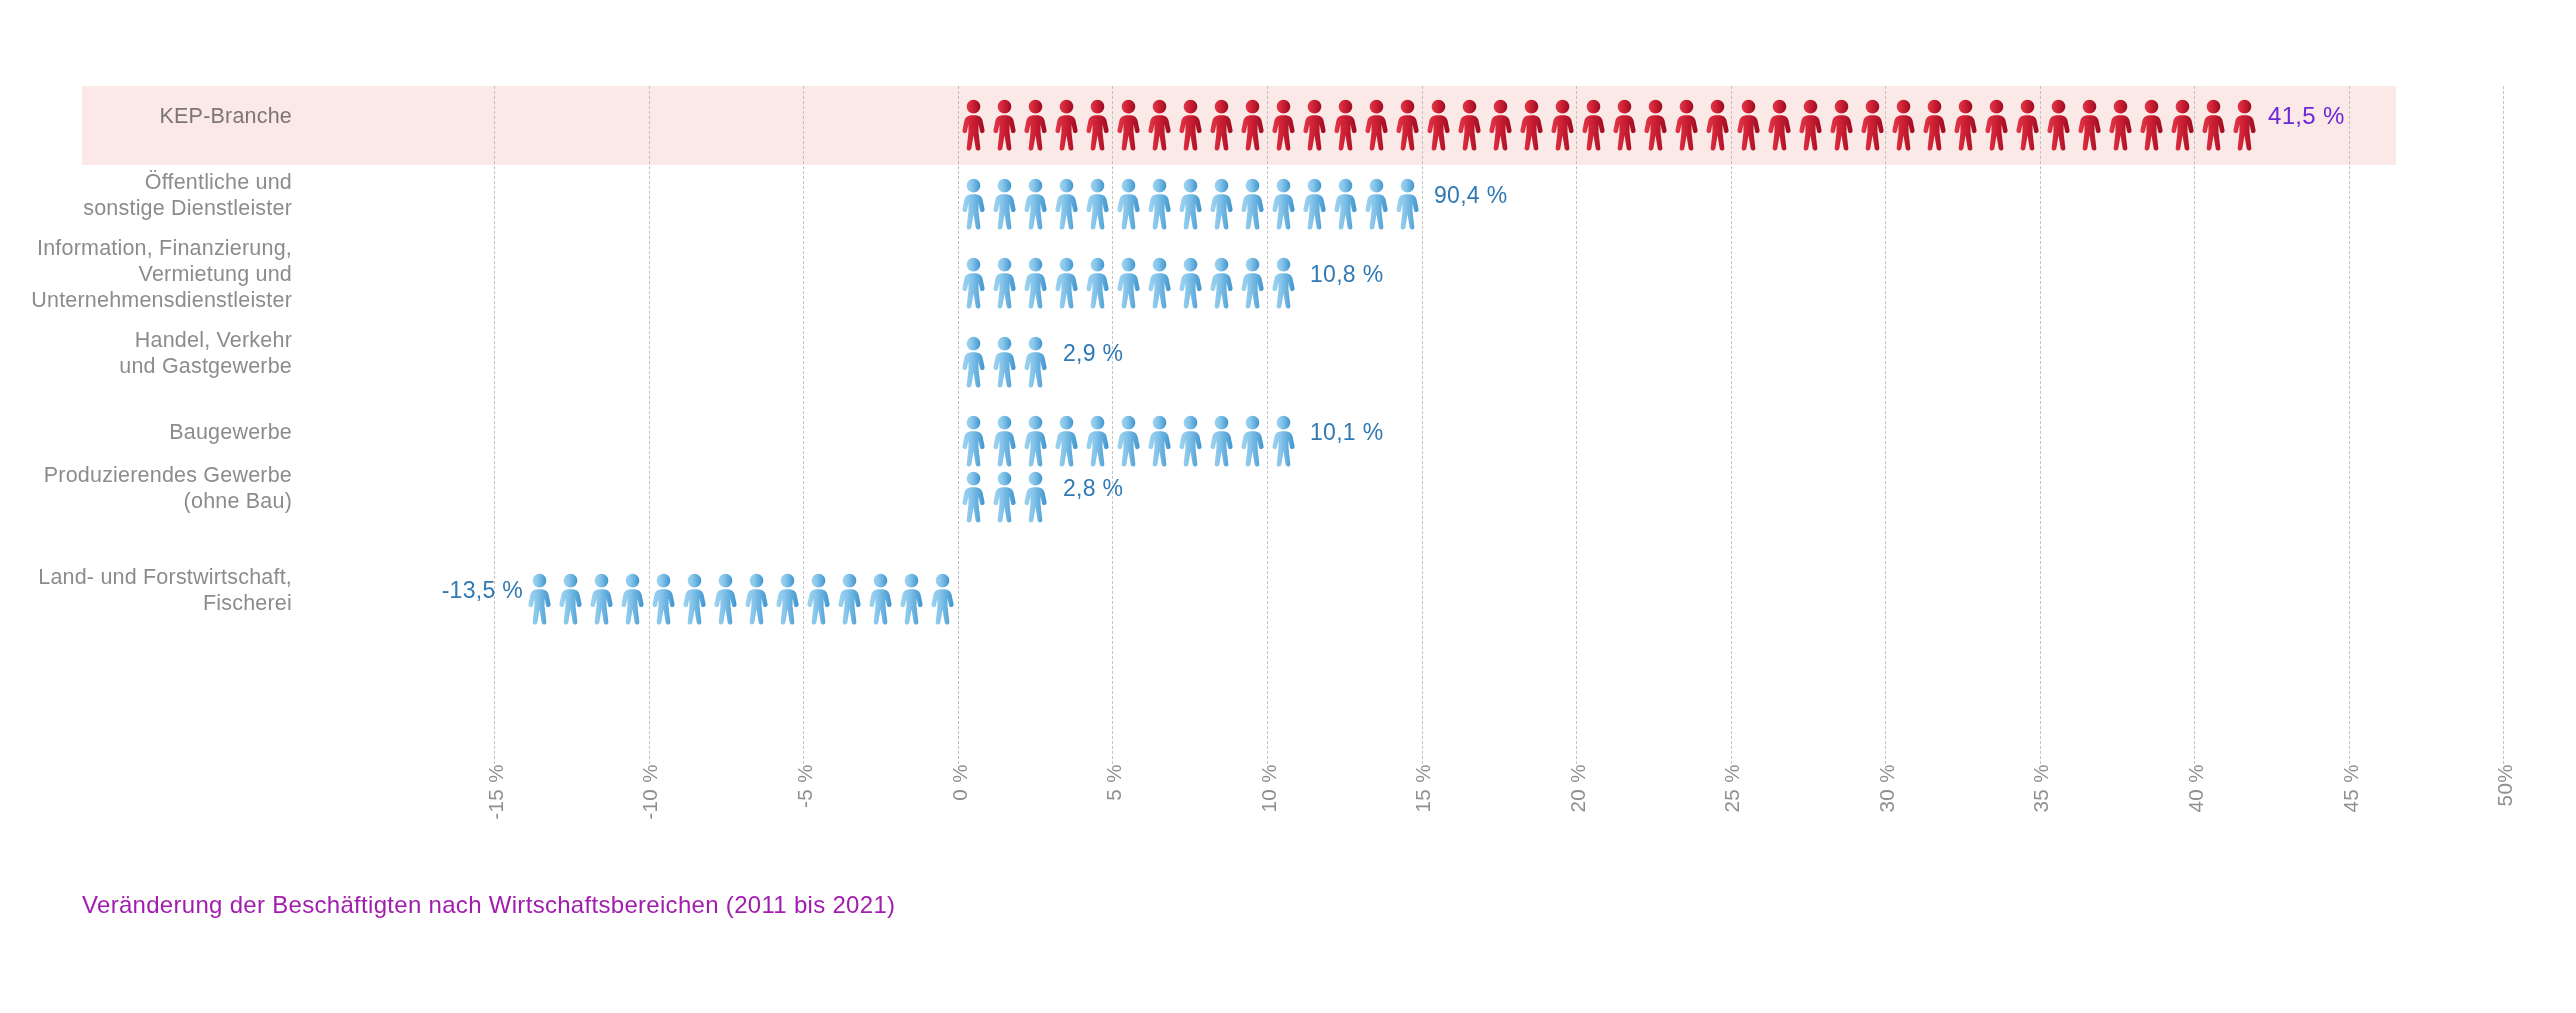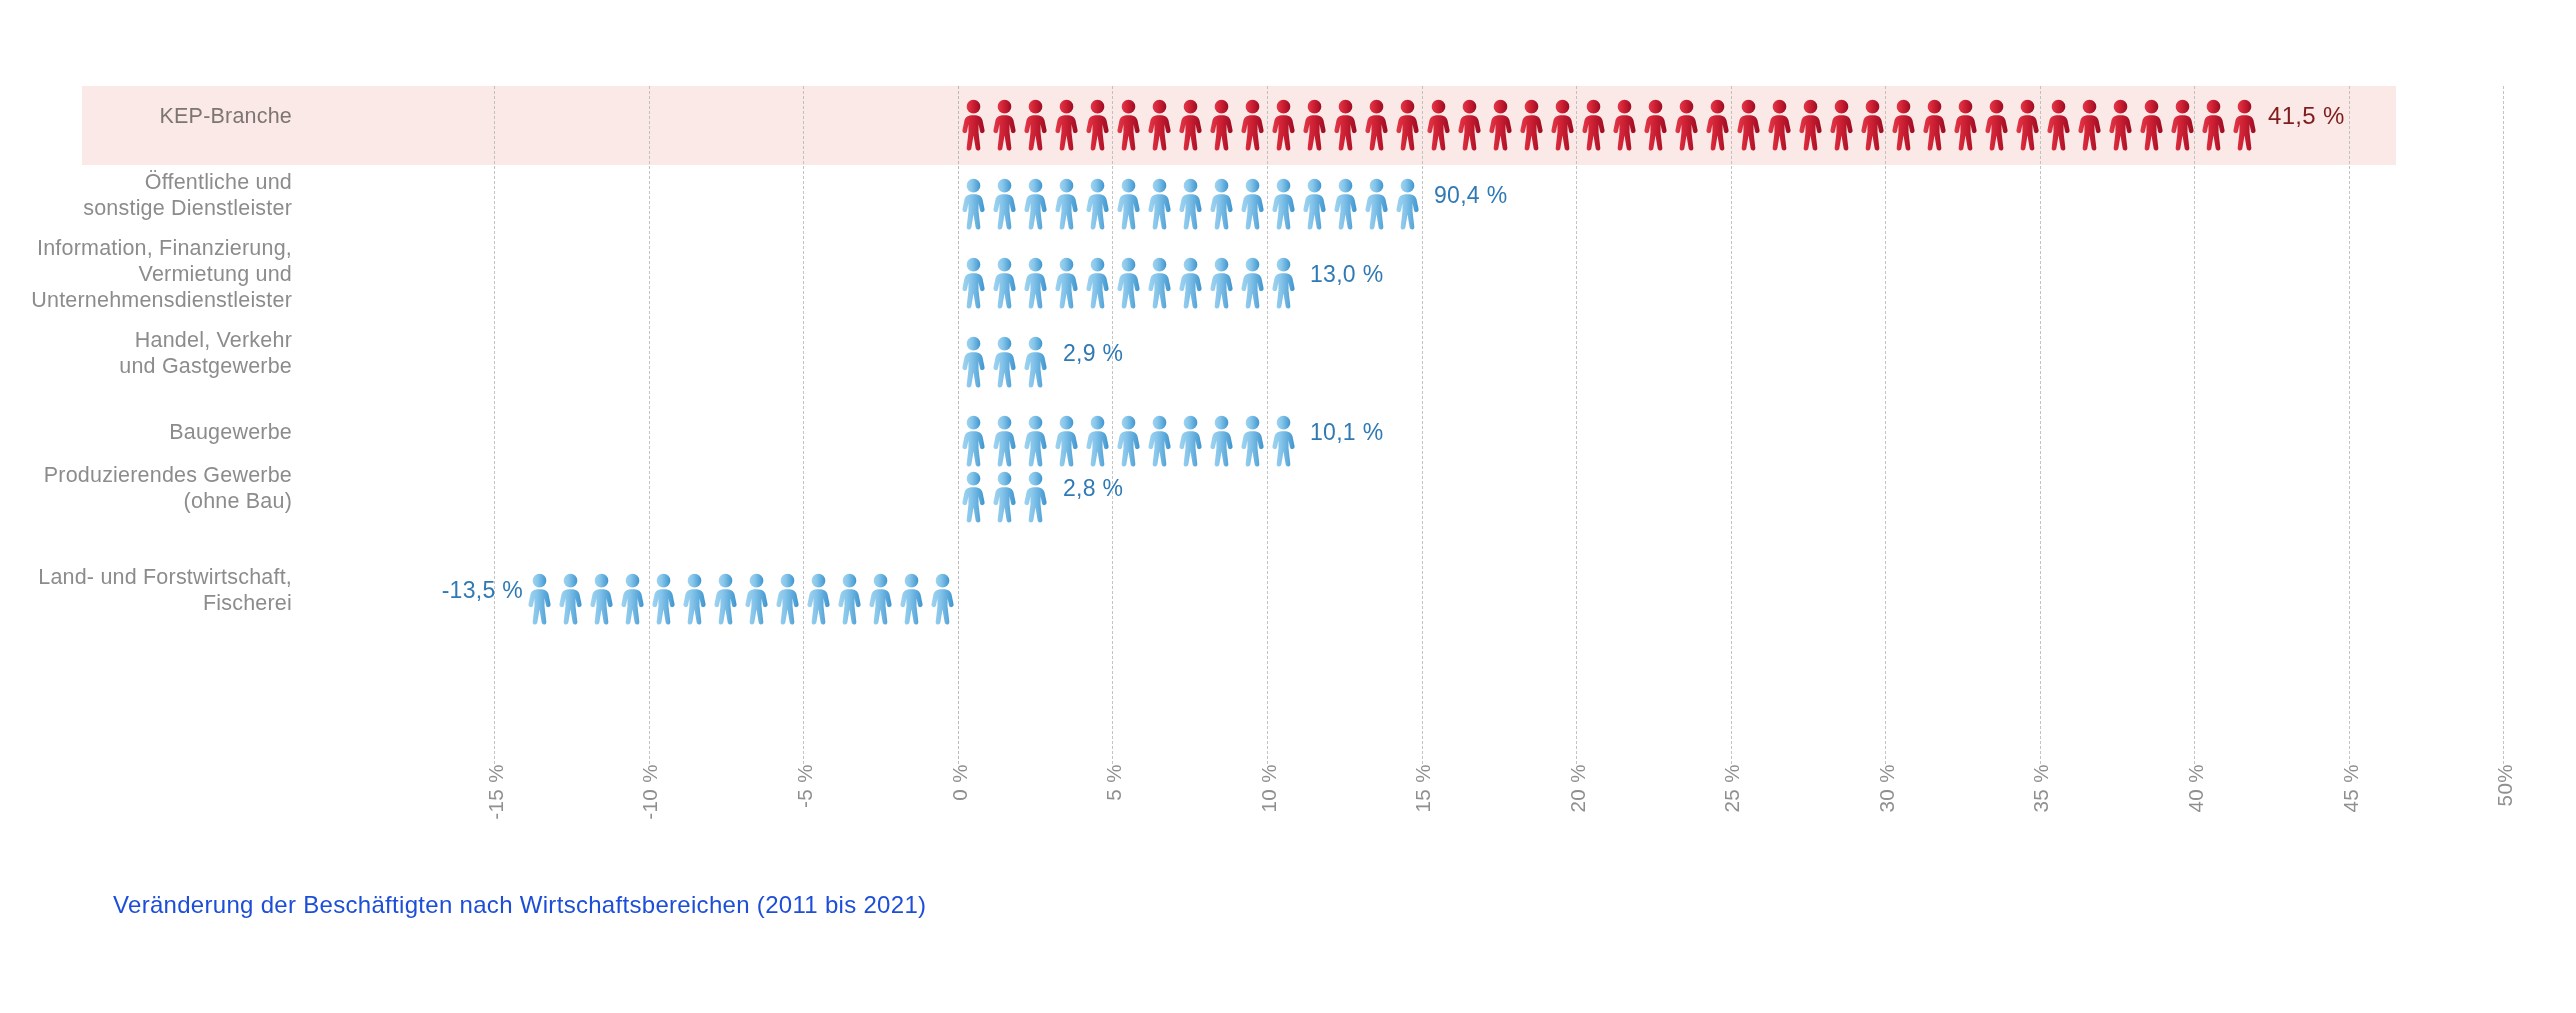--- a/index.html
+++ b/index.html
@@ -62,21 +62,21 @@
 
   
   .val{
     position:absolute;
     font-size:23px;
     color:#2f79b5;
     letter-spacing:0.3px;
     white-space:nowrap;
     top:50%;transform:translateY(-50%);
   }
-  .val.kep{color:#7f1d1d;font-size:24px;}
+  .val.kep{color:#6d28d9;font-size:24px;}
   .val.left{text-align:right;}
 
   
   .banner{
     position:absolute;
     left:1627px;top:452px;
     width:498px;height:53px;
     background:#2b82c4;
     color:#ffffff;
     font-size:26px;
@@ -95,21 +95,21 @@
     writing-mode:vertical-rl;
     transform:rotate(180deg);
     transform-origin:center;
     white-space:nowrap;
     letter-spacing:0.4px;
   }
 
   
   .caption{
     position:absolute;left:82px;top:891px;
-    color:#1d4ed8;font-size:24px;letter-spacing:0.3px;margin-left:31px;
+    color:#a21caf;font-size:24px;letter-spacing:0.3px;
   }
 </style>
 </head>
 <body>
 
 <div class="chart">
 
   <svg width="0" height="0" style="position:absolute" aria-hidden="true">
     <defs>
       <linearGradient id="gBlue" x1="0" y1="0" x2="1" y2="0">
@@ -566,21 +566,21 @@
                 <path fill="url(#gBlue)" d="M18 19c-6.4 0-9.6 2.2-10.6 6.2L5.1 36.4c-.4 1.9.6 3.3 2.3 3.5 1.6.2 2.7-.7 3-2.3l1.7-8.2v9.4l-2.1 18.4c-.2 1.8.9 3 2.7 3 1.6 0 2.6-.9 2.8-2.5l2.5-15.1 2.5 15.1c.3 1.6 1.2 2.5 2.8 2.5 1.8 0 2.9-1.2 2.7-3l-2.1-18.4v-9.4l1.7 8.2c.3 1.6 1.4 2.5 3 2.3 1.7-.2 2.7-1.6 2.3-3.5l-2.3-11.2C27.6 21.2 24.4 19 18 19z"></path>
               </svg>
             </span>
             <span class="person">
               <svg viewBox="0 0 36 62" xmlns="http://www.w3.org/2000/svg">
                 <circle cx="18" cy="9" r="8" fill="url(#gBlue)"></circle>
                 <path fill="url(#gBlue)" d="M18 19c-6.4 0-9.6 2.2-10.6 6.2L5.1 36.4c-.4 1.9.6 3.3 2.3 3.5 1.6.2 2.7-.7 3-2.3l1.7-8.2v9.4l-2.1 18.4c-.2 1.8.9 3 2.7 3 1.6 0 2.6-.9 2.8-2.5l2.5-15.1 2.5 15.1c.3 1.6 1.2 2.5 2.8 2.5 1.8 0 2.9-1.2 2.7-3l-2.1-18.4v-9.4l1.7 8.2c.3 1.6 1.4 2.5 3 2.3 1.7-.2 2.7-1.6 2.3-3.5l-2.3-11.2C27.6 21.2 24.4 19 18 19z"></path>
               </svg>
             </span>
           </div>
-          <div class="val" style="left: 1228px;">13,0 %</div>
+          <div class="val" style="left: 1228px;">10,8 %</div>
         </div>
         <div class="row" style="top: 237px;">
           <div class="row-label" style="top: 50%; transform: translateY(-50%);">Handel, Verkehr
 und Gastgewerbe</div>
           <div class="figs" style="left: 876px;">
             <span class="person">
               <svg viewBox="0 0 36 62" xmlns="http://www.w3.org/2000/svg">
                 <circle cx="18" cy="9" r="8" fill="url(#gBlue)"></circle>
                 <path fill="url(#gBlue)" d="M18 19c-6.4 0-9.6 2.2-10.6 6.2L5.1 36.4c-.4 1.9.6 3.3 2.3 3.5 1.6.2 2.7-.7 3-2.3l1.7-8.2v9.4l-2.1 18.4c-.2 1.8.9 3 2.7 3 1.6 0 2.6-.9 2.8-2.5l2.5-15.1 2.5 15.1c.3 1.6 1.2 2.5 2.8 2.5 1.8 0 2.9-1.2 2.7-3l-2.1-18.4v-9.4l1.7 8.2c.3 1.6 1.4 2.5 3 2.3 1.7-.2 2.7-1.6 2.3-3.5l-2.3-11.2C27.6 21.2 24.4 19 18 19z"></path>
               </svg>

